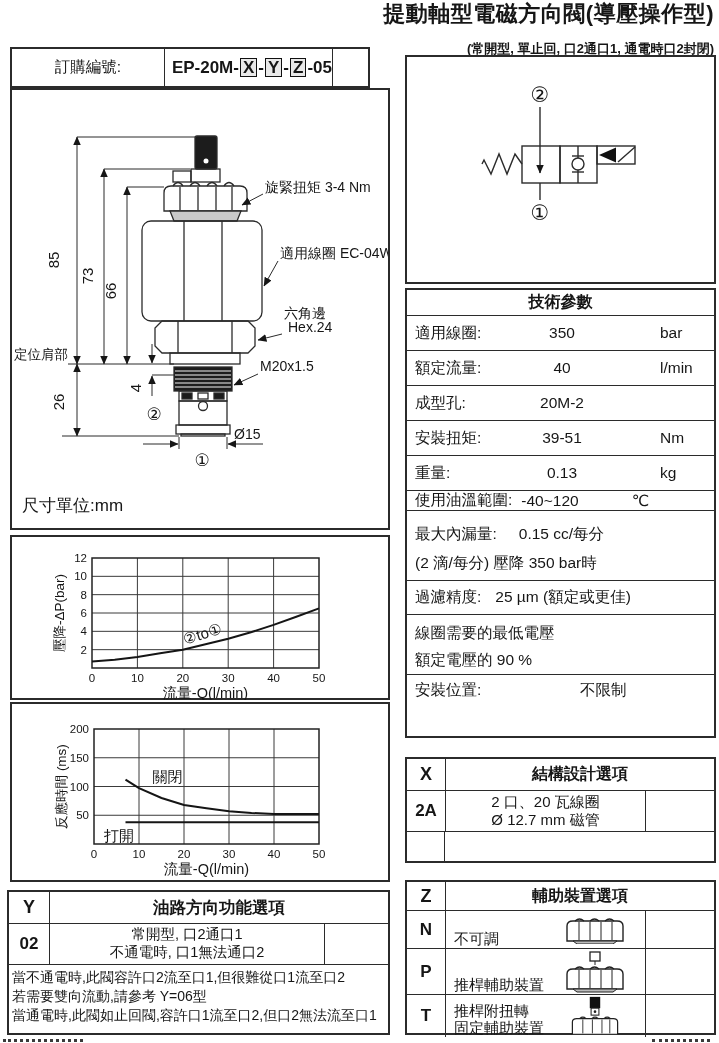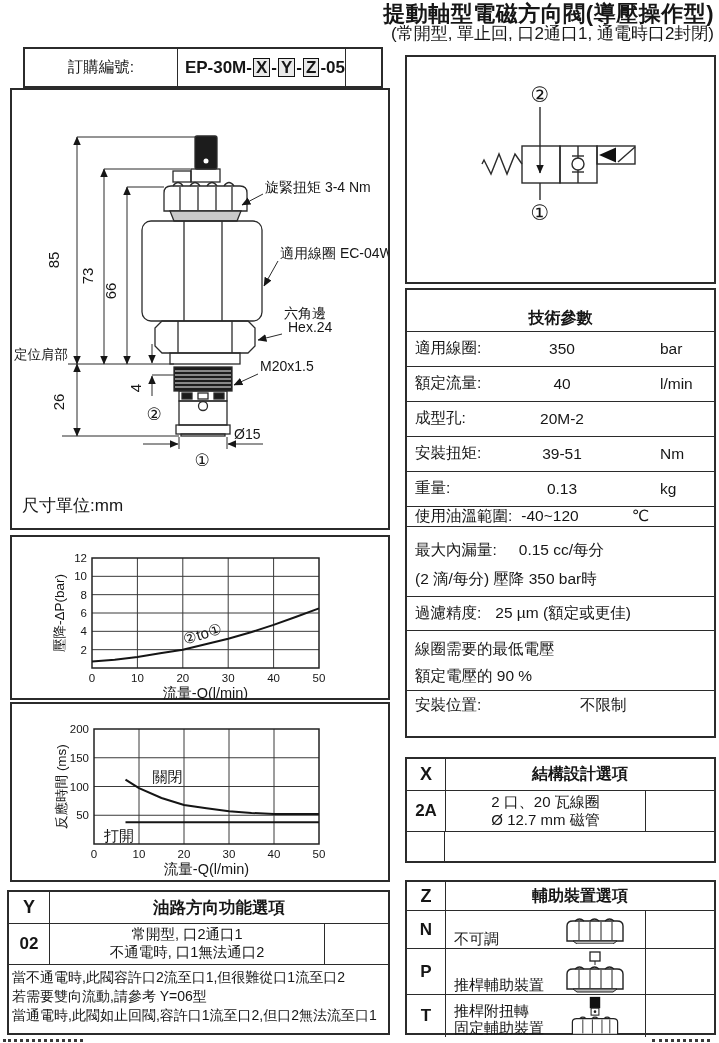--- a/index.html
+++ b/index.html
@@ -6,38 +6,38 @@
   body{
     position:relative;width:719px;height:1043px;background:#fff;overflow:hidden;
     font-family:"Liberation Sans","DejaVu Sans",sans-serif;color:#161616;
   }
   .panel{position:absolute;border:2px solid #2b2b2b;box-sizing:border-box;background:#fff;}
   svg text{font-family:"Liberation Sans","DejaVu Sans",sans-serif;}
 
   
   .title-block{position:absolute;top:2px;right:5px;text-align:right;line-height:1.05;}
   .doc-title{font-size:22px;font-weight:700;letter-spacing:.5px;}
-  .doc-subtitle{font-size:17px;font-weight:400;margin-top:0;}
+  .doc-subtitle{font-size:13px;font-weight:700;margin-top:17px;}
 
   
-  .order-box{left:23px;top:47px;width:360px;height:41px;display:flex;align-items:stretch;}
+  .order-box{left:10px;top:47px;width:360px;height:41px;display:flex;align-items:stretch;}
   .order-label-cell{width:156px;border-right:1.5px solid #2b2b2b;display:flex;align-items:center;justify-content:center;font-size:15.5px;}
   .order-code-cell{flex:1;display:flex;align-items:center;padding-left:7px;font-weight:700;font-size:17px;border-right:1.5px solid #2b2b2b;white-space:nowrap;}
   .order-empty-cell{width:36px;}
   .code-box{display:inline-block;border:1.8px solid #111;background:#e9e9e9;padding:0 2px;margin:0 1px;line-height:1.02;}
 
   
   .drawing-panel{left:10px;top:88px;width:380px;height:442px;}
   .unit-note{position:absolute;left:10px;top:404px;font-size:17px;}
   .symbol-panel{left:405px;top:55px;width:311px;height:229px;}
   .chart1-panel{left:10px;top:535px;width:380px;height:165px;}
   .chart2-panel{left:10px;top:702px;width:380px;height:180px;}
 
   
-  .tech-table{left:405px;top:288px;width:311px;height:450px;display:flex;flex-direction:column;font-size:15.5px;justify-content:center;}
+  .tech-table{left:405px;top:288px;width:311px;height:450px;display:flex;flex-direction:column;font-size:15.5px;}
   .t-head{height:25px;border-bottom:1.5px solid #2b2b2b;display:flex;align-items:center;justify-content:center;font-weight:700;font-size:16px;flex:none;}
   .t-row{position:relative;border-bottom:1.5px solid #2b2b2b;box-sizing:border-box;padding:0 8px;display:flex;align-items:center;flex:none;}
   .t-row:last-child{border-bottom:none;}
   .t-val-c{position:absolute;left:155px;transform:translateX(-50%);}
   .t-unit{position:absolute;left:253px;}
   .t-2line{display:block;padding-top:5px;line-height:29px;}
   .stack{display:block;line-height:27px;padding-top:3px;}
 
   
   .opt-head{display:flex;align-items:stretch;border-bottom:1.5px solid #2b2b2b;box-sizing:border-box;flex:none;}
@@ -62,21 +62,21 @@
 <body>
 
 <div class="title-block">
   <div class="doc-title">提動軸型電磁方向閥(導壓操作型)</div>
   <div class="doc-subtitle">(常開型, 單止回, 口2通口1, 通電時口2封閉)</div>
 </div>
 
 <div class="panel order-box">
   <div class="order-label-cell">訂購編號:</div>
   <div class="order-code-cell">
-    <span>EP-30M-</span>
+    <span>EP-20M-</span>
       <span class="code-box">X</span>
       <span>-</span>
       <span class="code-box">Y</span>
       <span>-</span>
       <span class="code-box">Z</span>
       <span>-05</span>
   </div>
   <div class="order-empty-cell"></div>
 </div>
 

